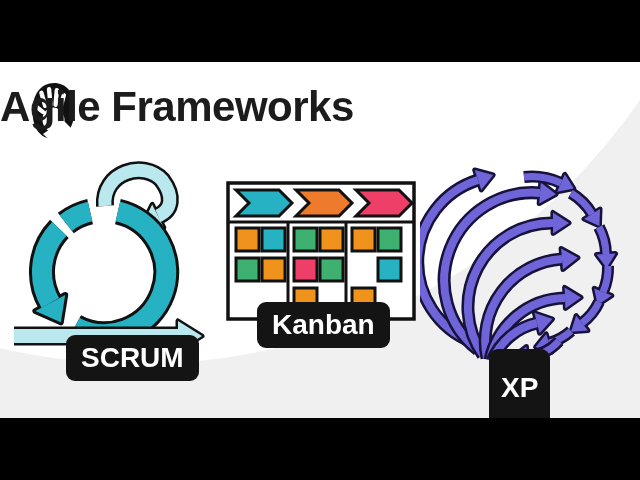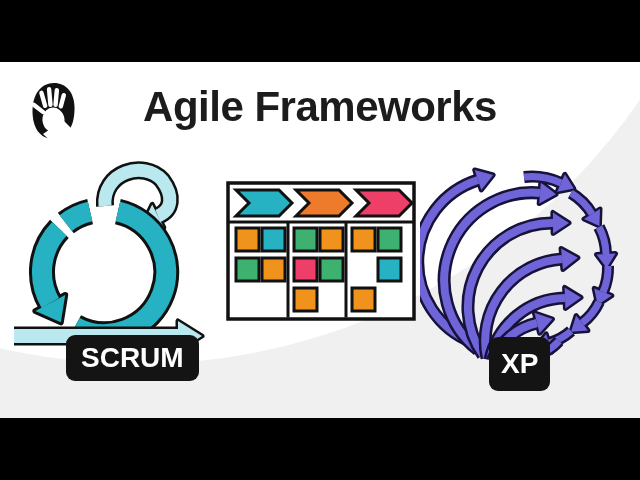--- a/index.html
+++ b/index.html
@@ -5,31 +5,31 @@
   html,body{margin:0;padding:0;background:#222;}
   .frame{position:relative;width:640px;height:480px;overflow:hidden;background:#000;
          font-family:"Liberation Sans","DejaVu Sans",sans-serif;}
   .bar{position:absolute;left:0;width:640px;height:62px;background:var(--bar_black,#000);z-index:20;}
   .bar.top{top:0;}
   .bar.bottom{top:418px;}
   .stage{position:absolute;left:0;top:62px;width:640px;height:356px;background:var(--bg_gray,#f0f0f0);overflow:hidden;}
   .circle-bg{position:absolute;left:-471px;top:-916px;width:1218px;height:1218px;border-radius:50%;
              background:var(--white,#ffffff);z-index:1;}
   .logo{position:absolute;left:31px;top:20px;width:45px;height:58px;z-index:4;}
-  .page-title{position:absolute;left:0;top:20px;width:640px;height:50px;line-height:50px;text-align:center;
+  .page-title{position:absolute;left:0;top:20px;width:640px;height:50px;line-height:50px;text-align:left;
               font-size:42px;font-weight:700;letter-spacing:-0.5px;color:var(--title_ink,#1c1c1c);z-index:4;}
   .fig{position:absolute;z-index:3;}
   .fig.scrum{left:10px;top:96px;}
   .fig.kanban{left:222px;top:116px;}
   .fig.xp{left:420px;top:98px;}
   .tag{position:absolute;z-index:6;background:var(--label_bg,#141414);color:var(--label_text,#fff);
        font-size:28px;font-weight:700;border-radius:9px;line-height:34px;white-space:nowrap;}
   .tag.scrum{left:46px;top:273px;padding:6px 15px;margin-left:20px;}
   .tag.kanban{left:257px;top:240px;padding:6px 15px;}
-  .tag.xp{left:489px;top:275px;padding:10px 12px;}
+  .tag.xp{left:489px;top:287px;padding:22px 12px;}
 </style>
 </head>
 <body>
 
 <div class="frame">
   <div class="bar top"></div>
   <div class="bar bottom"></div>
 
   <div class="stage">
     <div class="circle-bg"></div>
@@ -144,15 +144,16 @@
         <polygon points="126.2,173.9 115.6,187.1 131.8,192.1" fill="#7065d8" stroke="#17123a" stroke-width="5" stroke-linejoin="round"></polygon>
         <path d="M 151 171 A 55 55 0 0 1 129 183" fill="none" stroke="#7065d8" stroke-width="7"></path>
         <polygon points="126.2,173.9 115.6,187.1 131.8,192.1" fill="#7065d8"></polygon>
         <path d="M 139 181 A 45 45 0 0 1 107 196" fill="none" stroke="#17123a" stroke-width="12"></path>
         <polygon points="106.4,186.5 93.0,197.0 107.6,205.5" fill="#7065d8" stroke="#17123a" stroke-width="5" stroke-linejoin="round"></polygon>
         <path d="M 139 181 A 45 45 0 0 1 107 196" fill="none" stroke="#7065d8" stroke-width="7"></path>
         <polygon points="106.4,186.5 93.0,197.0 107.6,205.5" fill="#7065d8"></polygon>
       </svg>
 
     <div class="tag scrum">SCRUM</div>
+    <div class="tag kanban">Kanban</div>
     <div class="tag xp">XP</div>
   </div>
 </div>
 
 </body></html>

